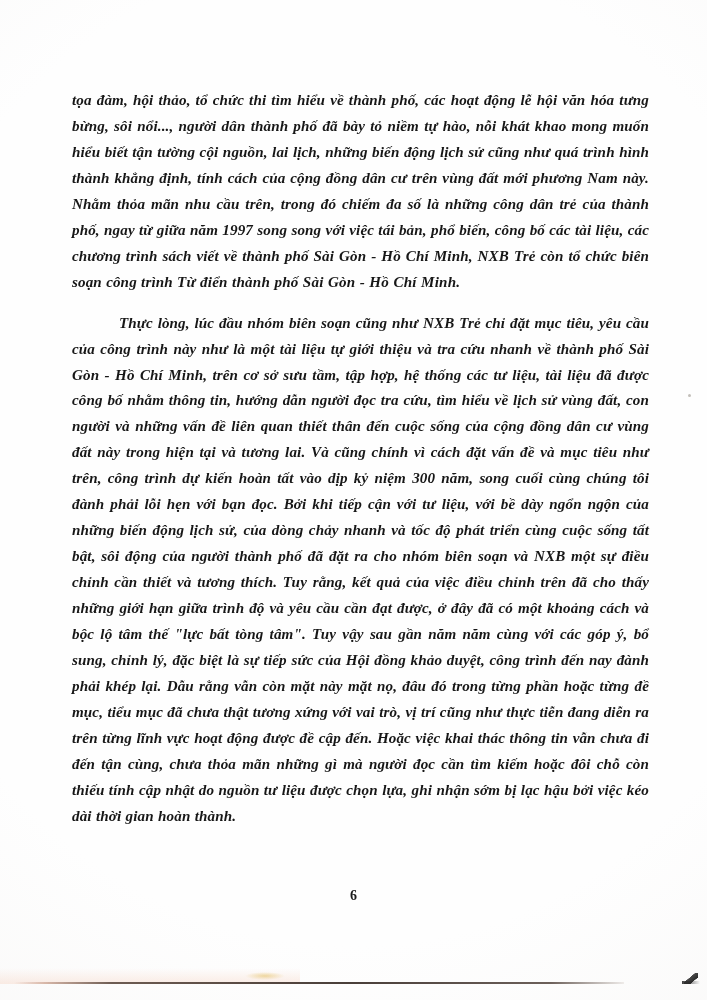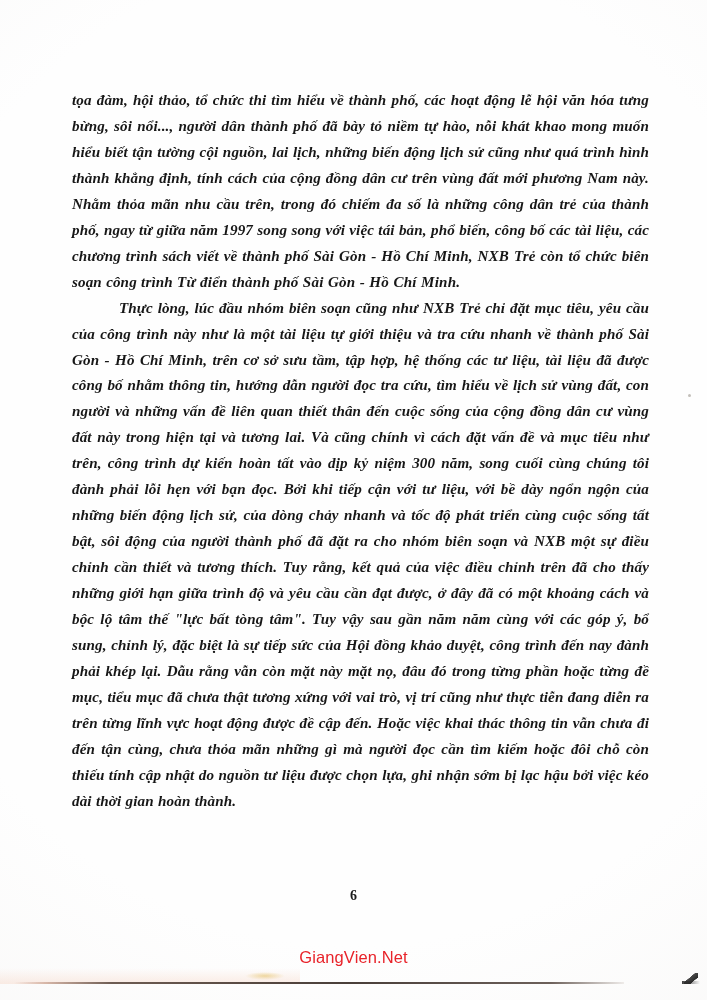--- a/index.html
+++ b/index.html
@@ -45,21 +45,21 @@
     line-height: 25.95px;
     text-align: justify;
     text-justify: inter-word;
     color: #171717;
     letter-spacing: 0.12px;
     word-spacing: 0.4px;
     font-weight: 600;
   }
 
   p.para + p.para {
-    margin-top: 0px;
+    margin-top: 15px;
   }
 
   p.indent {
     text-indent: 47px;
   }
 
   .bold-title {
     font-weight: 900;
     letter-spacing: 0.2px;
   }
@@ -162,21 +162,20 @@
 
     <p class="para indent">
       <span>Thực lòng, lúc đầu nhóm biên soạn cũng như NXB Trẻ chỉ đặt mục tiêu, yêu cầu của công trình này như là một tài liệu tự giới thiệu và tra cứu nhanh về thành phố Sài Gòn - Hồ Chí Minh, trên cơ sở sưu tầm, tập hợp, hệ thống các tư liệu, tài liệu đã được công bố nhằm thông tin, hướng dẫn người đọc tra cứu, tìm hiểu về lịch sử vùng đất, con người và những vấn đề liên quan thiết thân đến cuộc sống của cộng đồng dân cư vùng đất này trong hiện tại và tương lai. Và cũng chính vì cách đặt vấn đề và mục tiêu như trên, công trình dự kiến hoàn tất vào dịp kỷ niệm 300 năm, song cuối cùng chúng tôi đành phải lỗi hẹn với bạn đọc. Bởi khi tiếp cận với tư liệu, với bề dày ngổn ngộn của những biến động lịch sử, của dòng chảy nhanh và tốc độ phát triển cùng cuộc sống tất bật, sôi động của người thành phố đã đặt ra cho nhóm biên soạn và NXB một sự điều chỉnh cần thiết và tương thích. Tuy rằng, kết quả của việc điều chỉnh trên đã cho thấy những giới hạn giữa trình độ và yêu cầu cần đạt được, ở đây đã có một khoảng cách và bộc lộ tâm thế "lực bất tòng tâm". Tuy vậy sau gần năm năm cùng với các góp ý, bổ sung, chỉnh lý, đặc biệt là sự tiếp sức của Hội đồng khảo duyệt, công trình đến nay đành phải khép lại. Dẫu rằng vẫn còn mặt này mặt nọ, đâu đó trong từng phần hoặc từng đề mục, tiểu mục đã chưa thật tương xứng với vai trò, vị trí cũng như thực tiễn đang diễn ra trên từng lĩnh vực hoạt động được đề cập đến. Hoặc việc khai thác thông tin vẫn chưa đi đến tận cùng, chưa thỏa mãn những gì mà người đọc cần tìm kiếm hoặc đôi chỗ còn thiếu tính cập nhật do nguồn tư liệu được chọn lựa, ghi nhận sớm bị lạc hậu bởi việc kéo dài thời gian hoàn thành.</span>
     </p>
 
 
   </div>
 
   <div class="page-number">6</div>
 
-  <div class="watermark">GiangVien.Net</div>
 
   <div class="speck"></div>
   <div class="yellow-smudge"></div>
   <div class="bottom-edge-glow"></div>
   <div class="bottom-edge-line"></div>
   <div class="corner-mark"></div>
   <div class="corner-mark-2"></div>
 
 </div>
 

